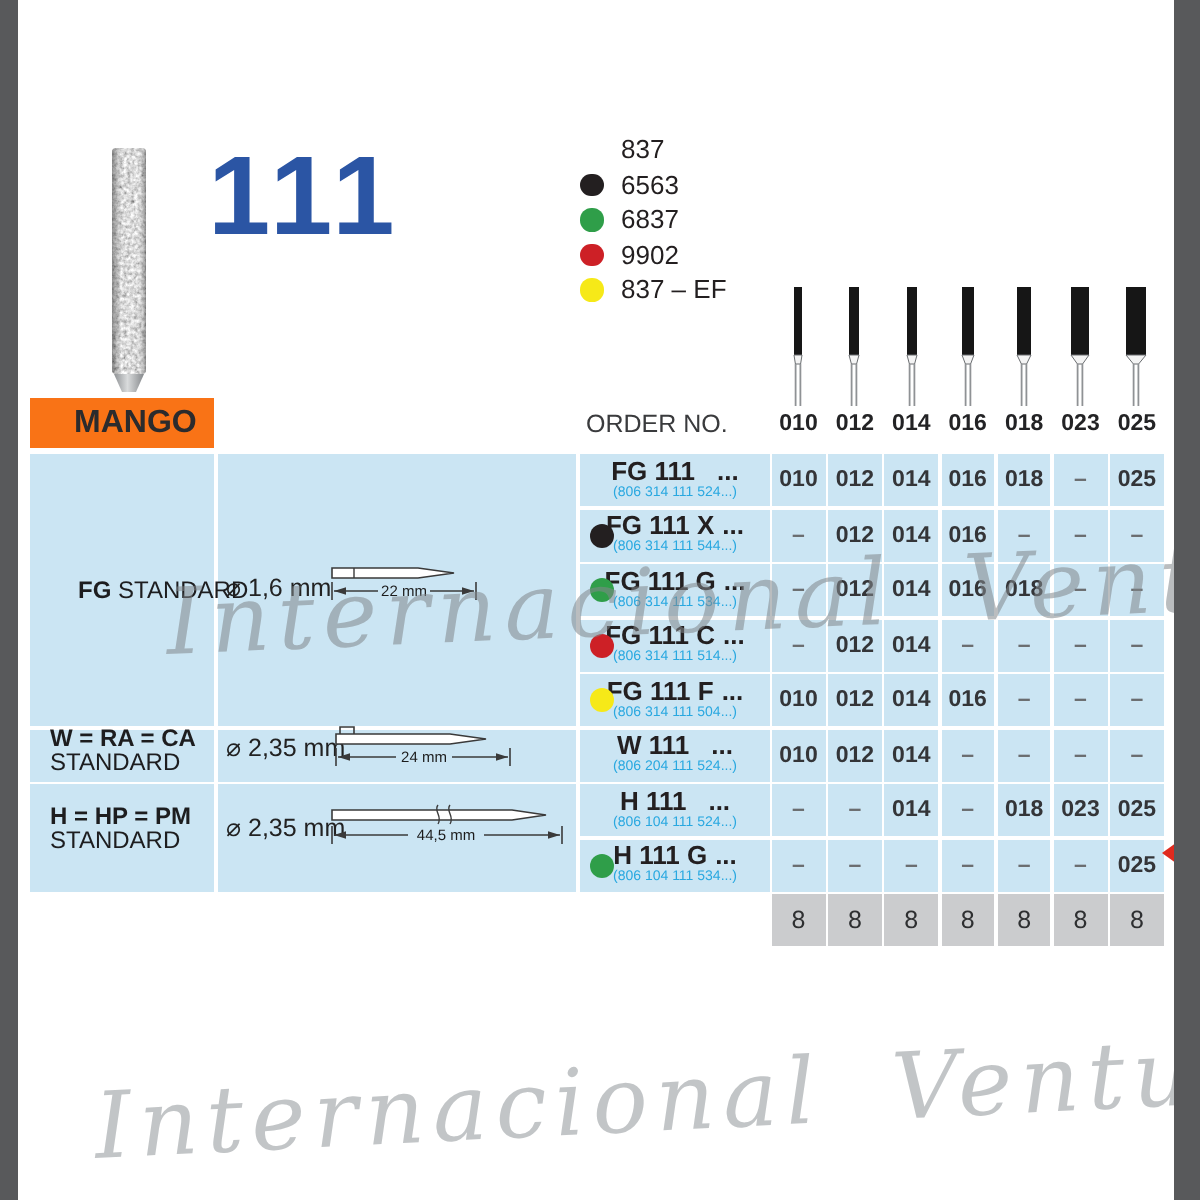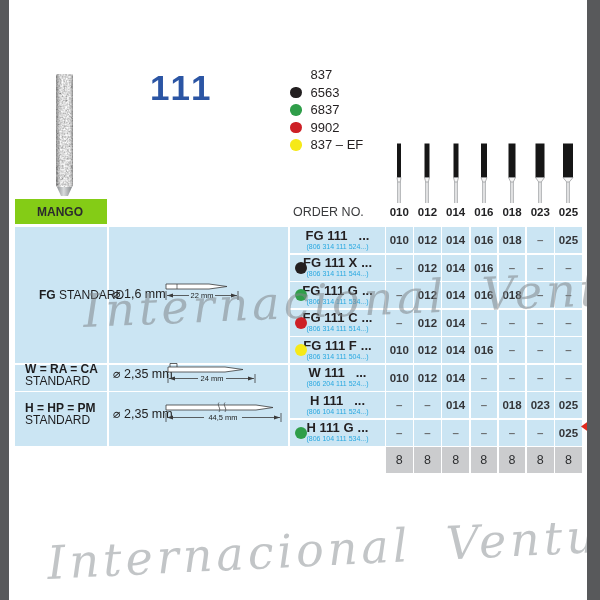--- a/index.html
+++ b/index.html
@@ -4,37 +4,37 @@
 <style>
   html,body{margin:0;padding:0;background:#fff;}
   .page{position:relative;width:600px;height:600px;background:#ffffff;overflow:hidden;
         font-family:"Liberation Sans","DejaVu Sans",sans-serif;}
   .bar{position:absolute;top:0;bottom:0;background:#58595b;z-index:40;}
   .bar.left{left:0;width:9px;}
   .bar.right{right:0;width:13px;}
 
   
   #bur-photo{position:absolute;left:53px;top:73px;z-index:2;}
-  #product-number{position:absolute;left:104px;top:70px;font-size:35px;font-weight:bold;
-        color:#2b55a4;letter-spacing:3px;line-height:1;z-index:2;margin-left:46px;}
+  #product-number{position:absolute;left:104px;top:70px;font-size:56px;font-weight:bold;
+        color:#2b55a4;letter-spacing:3px;line-height:1;z-index:2;}
 
   
   #legend{position:absolute;left:290px;top:66px;z-index:2;}
   .legend-row{display:flex;align-items:center;height:17.5px;}
   .dot{width:11.5px;height:11.5px;border-radius:50%;margin-right:9px;flex:0 0 auto;}
   .legend-label{font-size:13px;color:#231f20;}
 
   
   .size-label{position:absolute;top:199px;height:25px;display:flex;align-items:center;
         justify-content:center;font-weight:bold;font-size:11.5px;color:#232325;}
   .bur-col{position:absolute;top:143px;}
 
   
-  .hdr-cell{position:absolute;top:199px;height:25px;background:#84cc16;display:flex;
-        align-items:center;font-weight:bold;font-size:12px;color:#2b2b2d;box-sizing:border-box;}
+  .hdr-cell{position:absolute;top:199px;height:25px;background:#f97316;display:flex;
+        align-items:center;font-weight:bold;font-size:16px;color:#2b2b2d;box-sizing:border-box;}
   #hdr-mango{left:15px;width:92px;padding-left:22px;}
   #hdr-long{left:109px;width:179px;padding-left:7px;}
   #hdr-order{position:absolute;left:293px;top:199px;height:25px;display:flex;align-items:center;
         font-size:12.5px;color:#3a3b3d;}
 
   
   .gcell{position:absolute;background:#cbe5f3;}
   #g0-mango{left:15px;top:227px;width:92px;height:136px;}
   #g0-long{left:109px;top:227px;width:179px;height:136px;}
   #g1-mango{left:15px;top:364.5px;width:92px;height:26px;}

